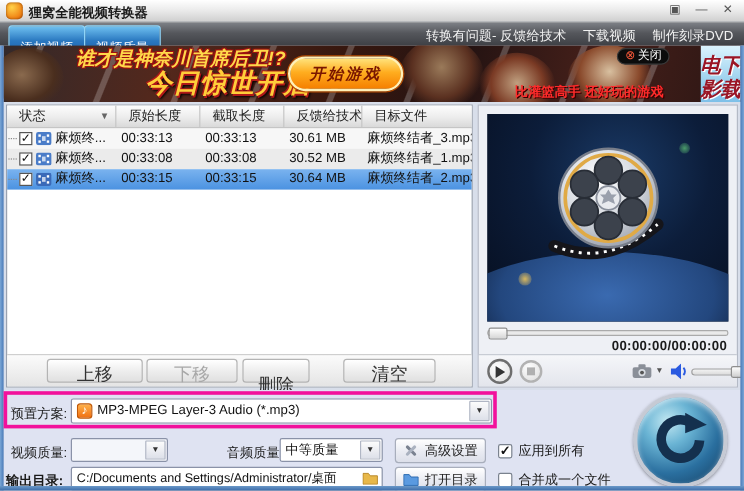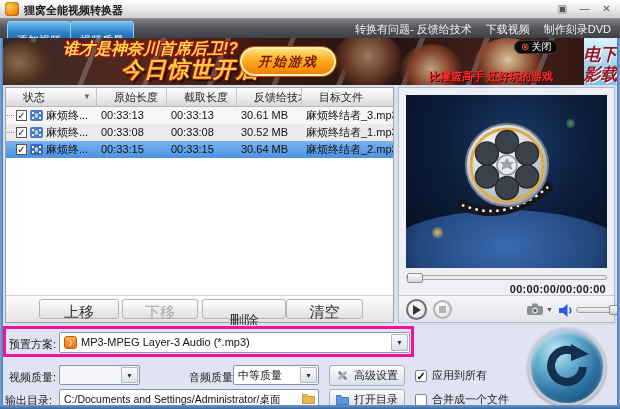--- a/index.html
+++ b/index.html
@@ -32,38 +32,38 @@
   .banner-line2{position:absolute;left:118px;top:17px;font-size:22px;font-weight:bold;font-style:italic;color:#ffce3a;text-shadow:1px 1px 0 #b01818,-1px -1px 0 #b01818,2px 2px 2px #000;white-space:nowrap;letter-spacing:1px;}
   .start-btn{position:absolute;left:237px;top:9px;width:96px;height:29px;border-radius:15px;background:linear-gradient(#ffe27a,#ffad1f 45%,#f57f00);border:2px solid #fff0b8;box-shadow:0 0 0 1px #b84c00;color:#7a1600;font-weight:bold;font-style:italic;font-size:13px;text-align:center;line-height:25px;letter-spacing:2px;white-space:nowrap;}
   .close-banner{position:absolute;left:511px;top:2px;height:14px;padding:0 6px;background:#0c0c0c;border:1px solid #3a3a3a;border-radius:8px;color:#fff;font-size:10px;line-height:12px;white-space:nowrap;display:flex;align-items:center;gap:2px;}
   .close-banner .ox{color:#ff5a3a;font-size:10px;}
   .tagline{position:absolute;left:426px;top:31px;font-size:11px;font-weight:bold;color:#ff2a2a;text-shadow:1px 1px 0 #3a0000;white-space:nowrap;}
   .movie-dl{position:absolute;right:0;top:0;width:33px;height:47px;background:linear-gradient(#dcf4fe,#9ed2ee 60%,#7ec0e8);display:flex;flex-direction:row;align-items:flex-end;justify-content:center;font-size:17px;line-height:20px;font-weight:bold;font-style:italic;color:#9a1626;text-shadow:1px 1px 0 #fff;}
 
   
   .table-panel{position:absolute;left:5px;top:87px;width:389px;height:236px;background:#fff;border:1px solid #9aa2b0;}
   .t-header{position:absolute;top:0;left:0;width:387px;height:19px;background:linear-gradient(#fdfdfd,#ececec 55%,#d9d9d9);border-bottom:1px solid #b8b8b8;font-size:11px;color:#222;}
-  .hcell{position:absolute;top:0;height:18px;line-height:18px;padding-left:17px;border-right:1px solid #c6c6c6;overflow:hidden;white-space:nowrap;}
+  .hcell{position:absolute;top:0;height:18px;line-height:18px;padding-left:10px;border-right:1px solid #c6c6c6;overflow:hidden;white-space:nowrap;}
   .hc1{left:0;width:91px;}.hc2{left:91px;width:70px;}.hc3{left:161px;width:70px;}.hc4{left:231px;width:65px;}.hc5{left:296px;width:91px;border-right:none;}
   .filter-arrow{position:absolute;right:5px;top:0;font-size:8px;color:#666;line-height:18px;}
   .t-row{position:absolute;left:0;width:387px;height:17px;font-size:11px;color:#111;}
   .t-row.r0{top:19px;background:#f7f7f7;}
   .t-row.r1{top:36px;background:#ebebeb;}
   .t-row.r2{top:53px;background:linear-gradient(#7ab3ef,#4b92e1);}
   .rcell{position:absolute;top:0;height:17px;line-height:17px;overflow:hidden;white-space:nowrap;}
   .rc1{left:0;width:91px;display:flex;align-items:center;}
   .rc2{left:95px;width:66px;}.rc3{left:165px;width:66px;}.rc4{left:235px;width:61px;}.rc5{left:300px;width:87px;}
   .tree{display:inline-block;width:7px;height:1px;border-top:1px dotted #8a8a8a;margin:0 2px 0 1px;flex:0 0 auto;}
   .cb{display:inline-block;width:11px;height:11px;background:#fff;border:1px solid #555;font-size:10px;line-height:10px;text-align:center;color:#111;flex:0 0 auto;}
   .film-ico{margin:0 3px;flex:0 0 auto;display:inline-flex;}
   .rname{overflow:hidden;white-space:nowrap;}
   .t-footer{position:absolute;left:0;bottom:0;width:387px;height:27px;background:linear-gradient(#fbfbfb,#e4e4e4);border-top:1px solid #cfcfcf;}
   .f-btn{position:absolute;top:3px;height:20px;border:1px solid #b4b4b4;border-radius:3px;background:linear-gradient(#ffffff,#eeeeee 50%,#e0e0e0);font-size:15px;color:#333;display:flex;align-items:center;justify-content:center;gap:7px;white-space:nowrap;flex-direction:column;}
   .f-btn.disabled{color:#a8a8a8;}
-  .fb-up{left:33px;width:80px;}.fb-down{left:116px;width:76px;}.fb-del{left:196px;width:84px;gap:24px;}.fb-clear{left:280px;width:77px;}
+  .fb-up{left:33px;width:80px;}.fb-down{left:116px;width:76px;}.fb-del{left:196px;width:56px;gap:24px;}.fb-clear{left:280px;width:77px;}
 
   
   .preview-panel{position:absolute;left:398px;top:87px;width:217px;height:236px;background:#eef0f5;border:1px solid #b4bac6;}
   .video{position:absolute;left:7px;top:7px;width:201px;height:173px;background:radial-gradient(circle at 55% 28%,#1a3a66 0%,#0c1d3a 45%,#060d1d 100%);overflow:hidden;}
   .floor{position:absolute;left:-40px;bottom:-62px;width:280px;height:120px;border-radius:50%;background:radial-gradient(ellipse at 50% 30%,#3a6ab0 0%,#23477e 45%,rgba(10,20,40,0) 75%);}
   .glow-g{position:absolute;right:32px;top:24px;width:9px;height:9px;border-radius:50%;background:radial-gradient(#4a9a6a,rgba(0,0,0,0));}
   .glow-y{position:absolute;left:26px;bottom:30px;width:11px;height:11px;border-radius:50%;background:radial-gradient(#d8b860,rgba(0,0,0,0));}
   .reel{position:absolute;left:38px;top:18px;}
   .seek-track{position:absolute;left:7px;top:187px;width:201px;height:5px;background:#eaeaea;border:1px solid #aaaaaa;border-radius:2px;}
   .seek-handle{position:absolute;left:0;top:-3px;width:16px;height:10px;background:linear-gradient(#fdfdfd,#d6d6d6);border:1px solid #8e8e8e;border-radius:2px;}
@@ -349,21 +349,21 @@
           <rect x="1" y="5.2" width="11" height="2.6" rx="1.2" fill="#aab2c0" transform="rotate(-45 6.5 6.5)"></rect>
         </svg>
       <span>高级设置</span>
     </div>
 
     <div class="chk-row apply-chk">
       <span class="chk-box">✓</span>
       <span>应用到所有</span>
     </div>
 
-    <span class="lab" style="left:2px;top:68px;">输出目录:</span>
+    <span class="lab" style="left:2px;top:68px;font-weight:bold;">输出目录:</span>
     <div class="outdir-field">
       <span class="txt">C:/Documents and Settings/Administrator/桌面</span>
       <span class="browse-ico">
         <svg width="13" height="11" viewBox="0 0 13 11">
             <path d="M0.5 1.5 h4.5 l1.5 2 h6 v7 h-12 z" fill="#e8b84a" stroke="#b8882a" stroke-width="0.8"></path>
           </svg>
       </span>
     </div>
 
     <div class="sm-btn open-btn">

